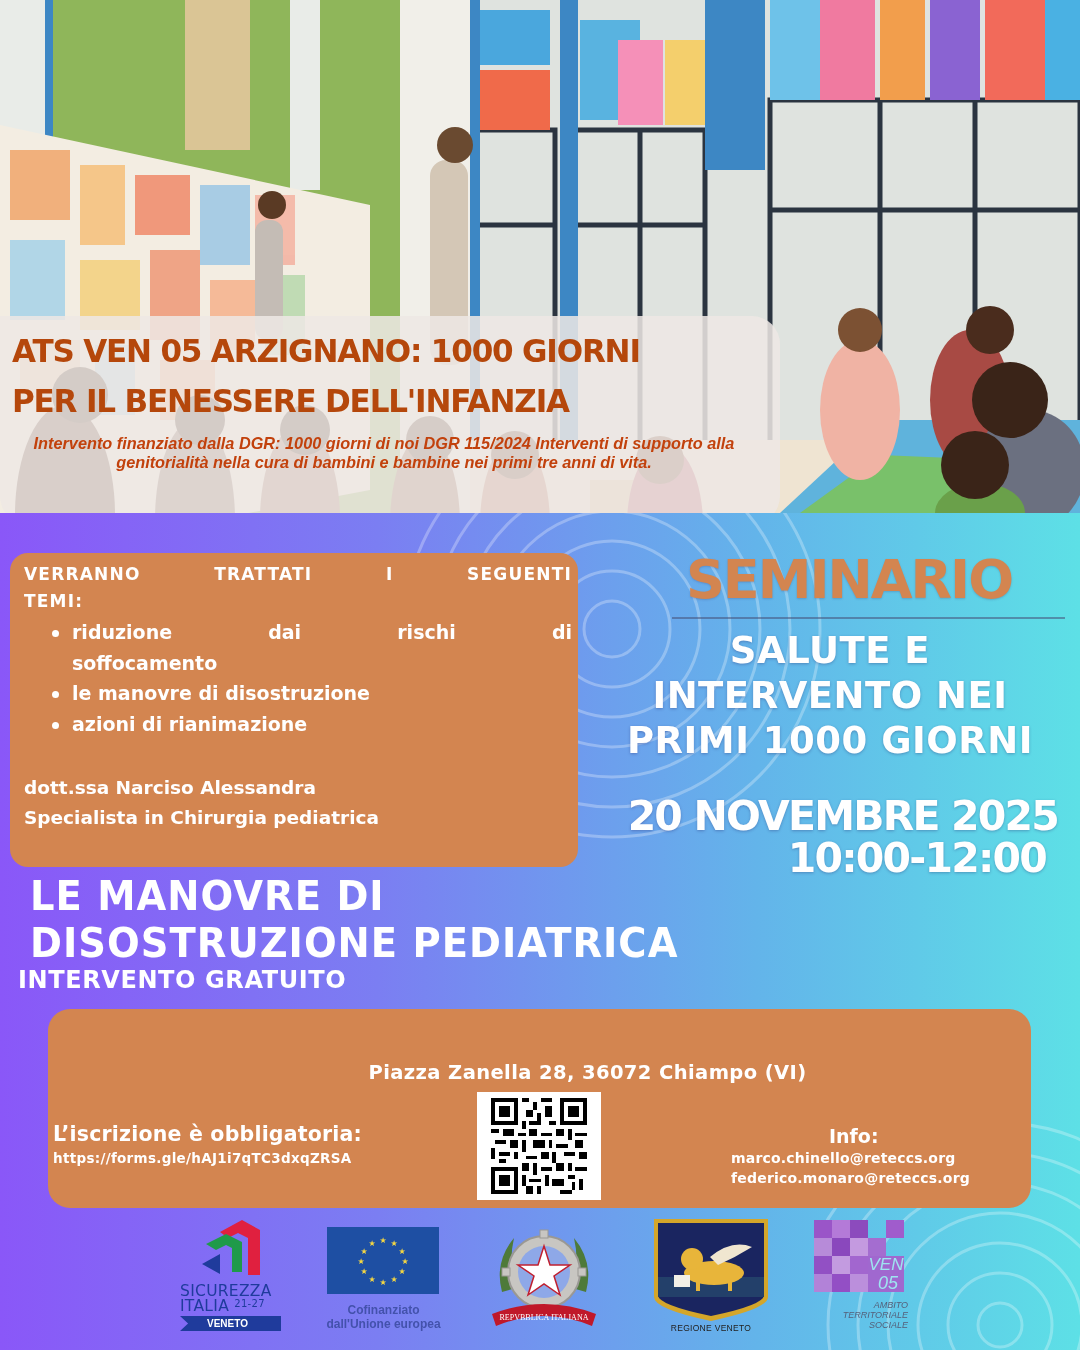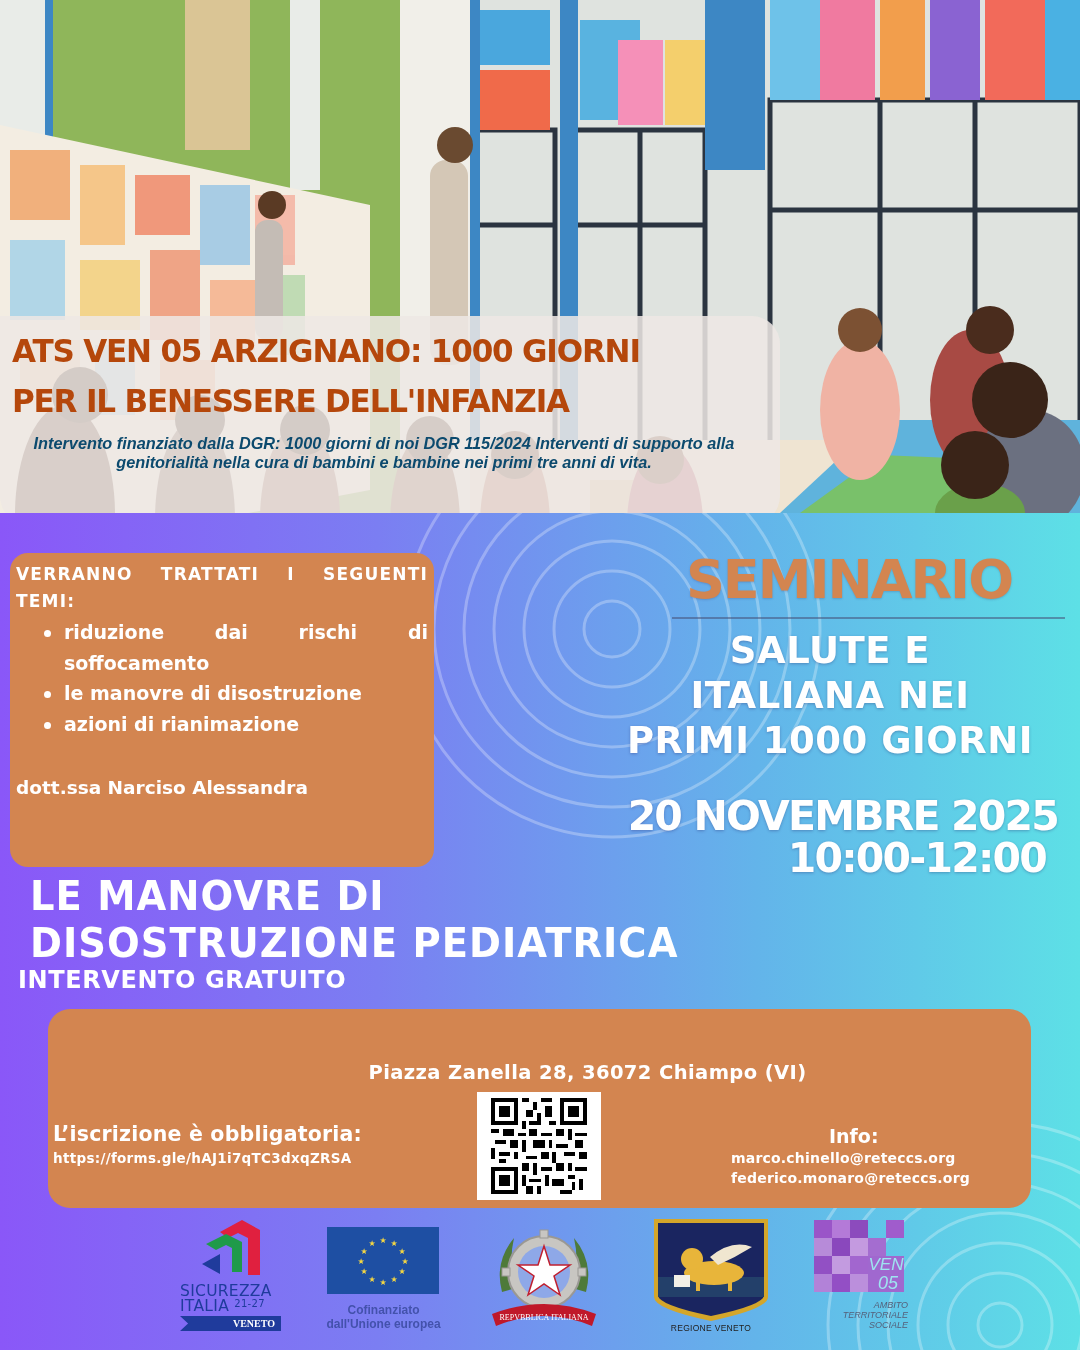--- a/index.html
+++ b/index.html
@@ -23,32 +23,32 @@
   .title-line {
     position: absolute; left: 12px; font-family: "DejaVu Sans", sans-serif; font-weight: 900;
     color: #b5470b; font-size: 31.5px; letter-spacing: -1.2px; white-space: nowrap;
     transform: scaleX(0.985); transform-origin: left center;
   }
   .title-line.l1 { top: 17px; }
   .title-line.l2 { top: 67px; }
   .title-sub {
     position: absolute; left: 14px; top: 118px; width: 740px;
     font-family: "Liberation Sans", sans-serif; font-style: italic; font-weight: bold;
-    color: #0c4a6e; font-size: 16.3px; line-height: 19px; text-align: center;
+    color: #c2410c; font-size: 16.3px; line-height: 19px; text-align: center;
   }
 
   
   .rings { position: absolute; pointer-events: none; }
 
   
   .topics-card {
-    position: absolute; left: 10px; top: 553px; width: 424px; height: 314px;
+    position: absolute; left: 10px; top: 553px; width: 568px; height: 314px;
     background: #d38550; border-radius: 18px; color: #fff;
     font-family: "DejaVu Sans", sans-serif; font-weight: bold;
-    padding: 8px 6px 0 6px;
+    padding: 8px 6px 0 14px;
   }
   .justify { text-align: justify; text-align-last: justify; }
   .topics-heading { font-size: 17px; line-height: 27px; letter-spacing: 1.2px; }
   .topics-heading2 { font-size: 17px; line-height: 27px; letter-spacing: 1.2px; }
   .topics-list { list-style: none; margin-left: 20px; margin-top: 2px; }
   .topics-list li { position: relative; padding-left: 28px; font-size: 19px; line-height: 30.5px; }
   .topics-list li::before {
     content: ""; position: absolute; left: 8px; top: 13px; width: 7px; height: 7px;
     border-radius: 50%; background: #fff;
   }
@@ -273,28 +273,29 @@
     </li>
     <li>
       <div>le manovre di disostruzione</div>
     </li>
     <li>
       <div>azioni di rianimazione</div>
     </li>
   </ul>
   <div class="speaker">
     <div>dott.ssa Narciso Alessandra</div>
+    <div>Specialista in Chirurgia pediatrica</div>
   </div>
 </div>
 
 <div class="seminario">SEMINARIO</div>
 <div class="divider"></div>
 <div class="seminar-title">
   <div>SALUTE E</div>
-  <div>ITALIANA NEI</div>
+  <div>INTERVENTO NEI</div>
   <div>PRIMI 1000 GIORNI</div>
 </div>
 <div class="date">
   <span class="d1">20 NOVEMBRE 2025</span>
   <span class="d2">10:00-12:00</span>
 </div>
 
 <div class="manovre">
   <div>LE MANOVRE DI</div>
   <div>DISOSTRUZIONE PEDIATRICA</div>
@@ -381,21 +382,21 @@
   <svg width="105" height="60" viewBox="0 0 105 60" style="position:absolute;left:0;top:0;">
     <polygon points="40,12 62,0 80,10 80,55 68,55 68,18 58,13 48,18" fill="#e0203f"></polygon>
     <polygon points="26,24 46,14 62,22 62,52 52,52 52,28 46,25 36,30" fill="#1f9a4a"></polygon>
     <polygon points="22,44 40,34 40,54" fill="#1f3b9c"></polygon>
   </svg>
   <div class="coesione-text" style="top:62px;font-size:15.5px;letter-spacing:0.3px;">SICUREZZA</div>
   <div class="coesione-text" style="top:77px;font-size:15.5px;letter-spacing:0.3px;">
     <span>ITALIA</span>
     <span style="font-size:10px;position:relative;top:-4px;">21-27</span>
   </div>
-  <div style="position:absolute;left:0;top:96px;width:101px;height:15px;background:#1f3b9c;color:#fff;font-family:Liberation Serif, serif;font-weight:bold;font-size:10px;text-align:right;padding-right:6px;line-height:15px;clip-path:polygon(0 0,100% 0,100% 100%,0 100%,8% 50%);">VENETO</div>
+  <div style="position:absolute;left:0;top:96px;width:101px;height:15px;background:#1f3b9c;color:#fff;font-family:Liberation Sans, sans-serif;font-weight:bold;font-size:10px;text-align:center;padding-right:6px;line-height:15px;clip-path:polygon(0 0,100% 0,100% 100%,0 100%,8% 50%);">VENETO</div>
 </div>
 
 <div class="logo" style="left:326px;top:1227px;width:115px;height:110px;">
   <svg width="112" height="67" viewBox="0 0 112 67" style="position:absolute;left:1px;top:0;">
     <rect width="112" height="67" fill="#1e4fa3"></rect>
     <g fill="#f5d742" font-family="DejaVu Sans, sans-serif" font-size="8" text-anchor="middle">
       <text x="56" y="16">★</text>
         <text x="67" y="19">★</text>
         <text x="75" y="27">★</text>
       <text x="78" y="37">★</text>

